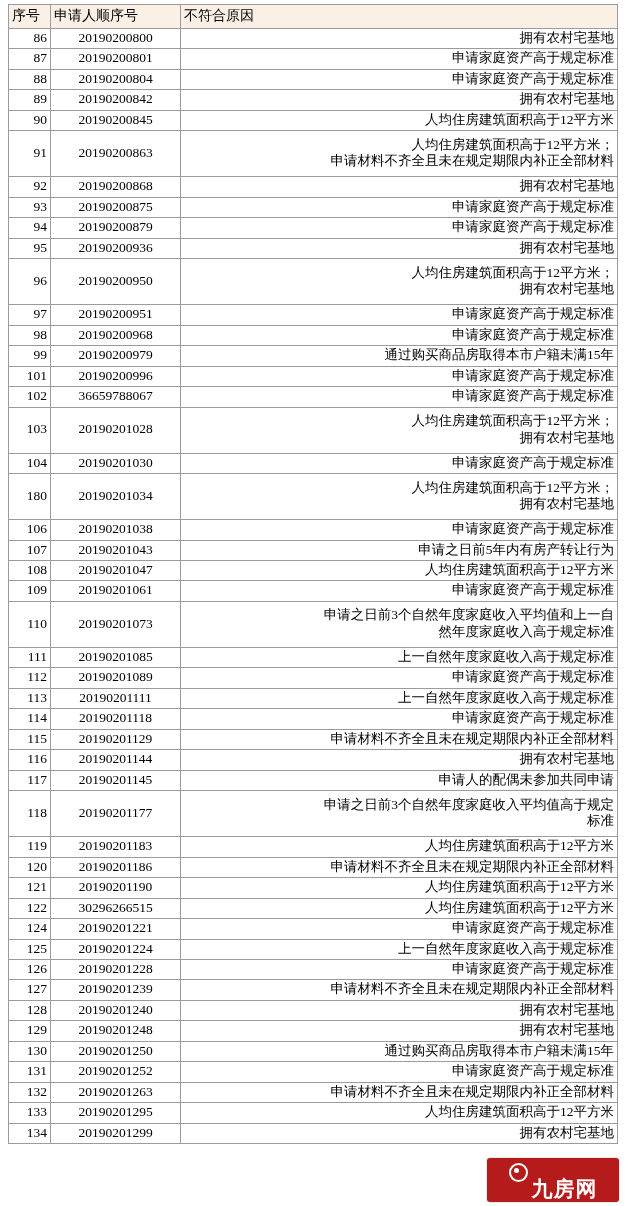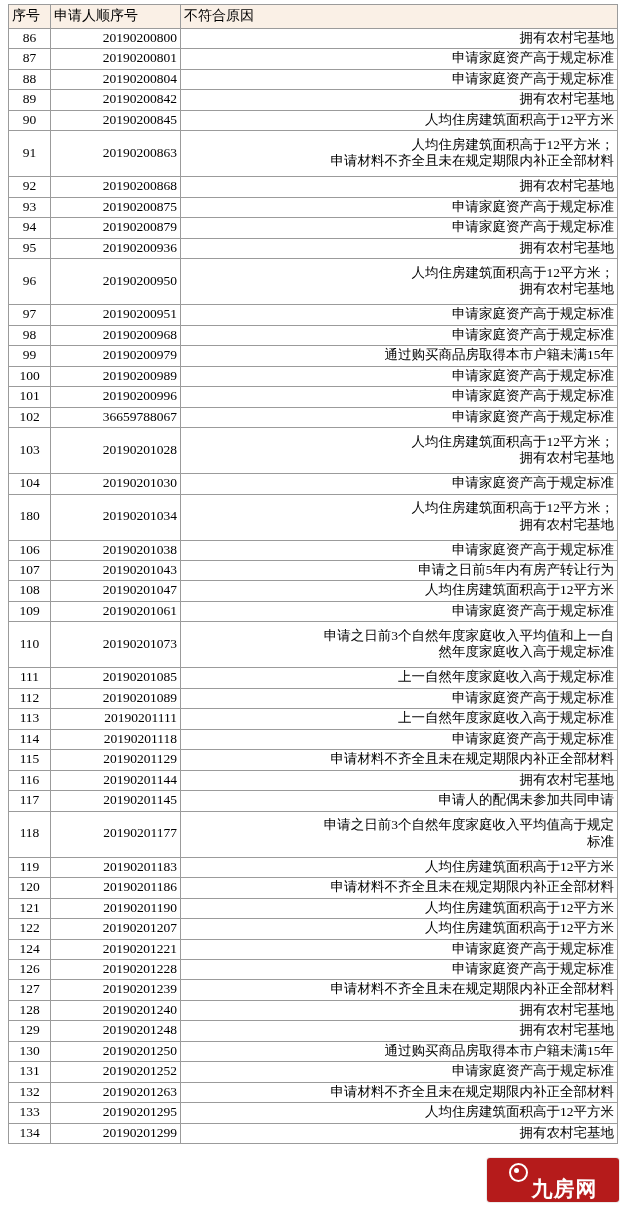--- a/index.html
+++ b/index.html
@@ -39,25 +39,25 @@
     white-space: pre-line;
   }
   table.reg thead th {
     background: #faf0e6;
     font-weight: normal;
     text-align: left;
     height: 20px;
     font-size: 14px;
   }
   td.seq {
+    text-align: right;
+    padding-left: 3px;
+  }
+  td.no {
     text-align: center;
-    padding-left: 3px;
-  }
-  td.no {
-    text-align: right;
     padding-left: 4px;
     letter-spacing: 0px;
   }
   td.rsn {
     text-align: right;
     padding-left: 6px;
   }
   tr.tall td { height: 42px; }
 
   
@@ -196,25 +196,20 @@
           <td class="seq">98</td>
           <td class="no">20190200968</td>
           <td class="rsn">申请家庭资产高于规定标准</td>
         </tr>
         <tr class="">
           <td class="seq">99</td>
           <td class="no">20190200979</td>
           <td class="rsn">通过购买商品房取得本市户籍未满15年</td>
         </tr>
         <tr class="">
-          <td class="seq">100</td>
-          <td class="no">20190200989</td>
-          <td class="rsn">申请家庭资产高于规定标准</td>
-        </tr>
-        <tr class="">
           <td class="seq">101</td>
           <td class="no">20190200996</td>
           <td class="rsn">申请家庭资产高于规定标准</td>
         </tr>
         <tr class="">
           <td class="seq">102</td>
           <td class="no">36659788067</td>
           <td class="rsn">申请家庭资产高于规定标准</td>
         </tr>
         <tr class="tall">
@@ -311,27 +306,32 @@
           <td class="no">20190201186</td>
           <td class="rsn">申请材料不齐全且未在规定期限内补正全部材料</td>
         </tr>
         <tr class="">
           <td class="seq">121</td>
           <td class="no">20190201190</td>
           <td class="rsn">人均住房建筑面积高于12平方米</td>
         </tr>
         <tr class="">
           <td class="seq">122</td>
-          <td class="no">20190201207</td>
+          <td class="no">30296266515</td>
           <td class="rsn">人均住房建筑面积高于12平方米</td>
         </tr>
         <tr class="">
           <td class="seq">124</td>
           <td class="no">20190201221</td>
           <td class="rsn">申请家庭资产高于规定标准</td>
+        </tr>
+        <tr class="">
+          <td class="seq">125</td>
+          <td class="no">20190201224</td>
+          <td class="rsn">上一自然年度家庭收入高于规定标准</td>
         </tr>
         <tr class="">
           <td class="seq">126</td>
           <td class="no">20190201228</td>
           <td class="rsn">申请家庭资产高于规定标准</td>
         </tr>
         <tr class="">
           <td class="seq">127</td>
           <td class="no">20190201239</td>
           <td class="rsn">申请材料不齐全且未在规定期限内补正全部材料</td>

